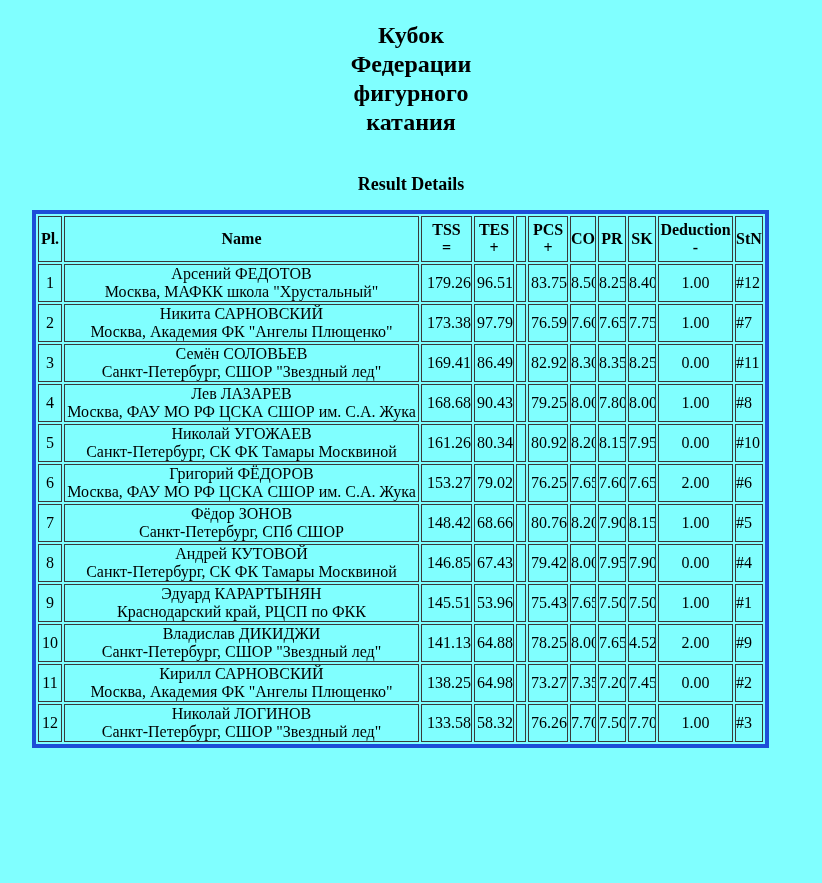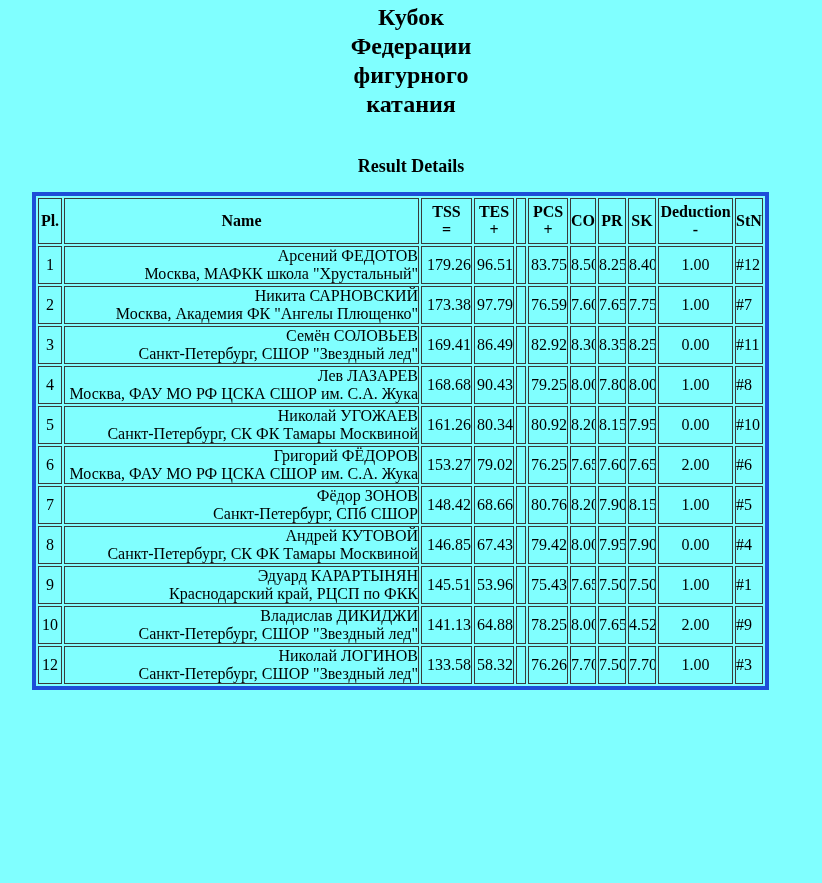--- a/index.html
+++ b/index.html
@@ -17,21 +17,21 @@
     text-align: center;
   }
   .title-block {
     font-size: 24px;
     font-weight: bold;
     line-height: 29px;
     white-space: pre-line;
     margin: 0;
   }
   .title-block.first {
-    padding-top: 3px;
+    padding-top: 21px;
   }
   .title-block.second {
     margin-top: 21px;
   }
   .section-title {
     font-size: 18px;
     font-weight: bold;
     line-height: 22px;
     margin: 36px 0 15px 0;
     white-space: pre-line;
@@ -56,21 +56,21 @@
   table.results th {
     height: 46px;
     font-weight: bold;
     text-align: center;
     white-space: pre-line;
   }
   table.results td {
     height: 38px;
   }
   td.c-pl    { text-align: center; }
-  td.c-name  { text-align: right; padding-left: 3px; white-space: nowrap; }
+  td.c-name  { text-align: center; padding-left: 3px; white-space: nowrap; }
   td.c-score { text-align: right; padding-right: 3px; }
   td.c-comp  { text-align: right; padding-right: 3px; }
   td.c-ded   { text-align: center; padding-right: 5px; }
   td.c-stn   { text-align: left; }
   td.c-sep, th.c-sep { padding: 0; }
   .skater-name, .skater-club { height: 18px; }
 </style>
 </head>
 <body>
 
@@ -271,20 +271,36 @@
       <td class="c-score">64.88</td>
       <td class="c-sep"></td>
       <td class="c-score">78.25</td>
       <td class="c-comp">8.00</td>
       <td class="c-comp">7.65</td>
       <td class="c-comp">4.52</td>
       <td class="c-ded">2.00</td>
       <td class="c-stn">#9</td>
     </tr>
       <tr class="">
+      <td class="c-pl">11</td>
+      <td class="c-name">
+        <div class="skater-name">Кирилл САРНОВСКИЙ</div>
+        <div class="skater-club">Москва, Академия ФК "Ангелы Плющенко"</div>
+      </td>
+      <td class="c-score">138.25</td>
+      <td class="c-score">64.98</td>
+      <td class="c-sep"></td>
+      <td class="c-score">73.27</td>
+      <td class="c-comp">7.35</td>
+      <td class="c-comp">7.20</td>
+      <td class="c-comp">7.45</td>
+      <td class="c-ded">0.00</td>
+      <td class="c-stn">#2</td>
+    </tr>
+      <tr class="">
       <td class="c-pl">12</td>
       <td class="c-name">
         <div class="skater-name">Николай ЛОГИНОВ</div>
         <div class="skater-club">Санкт-Петербург, СШОР "Звездный лед"</div>
       </td>
       <td class="c-score">133.58</td>
       <td class="c-score">58.32</td>
       <td class="c-sep"></td>
       <td class="c-score">76.26</td>
       <td class="c-comp">7.70</td>

